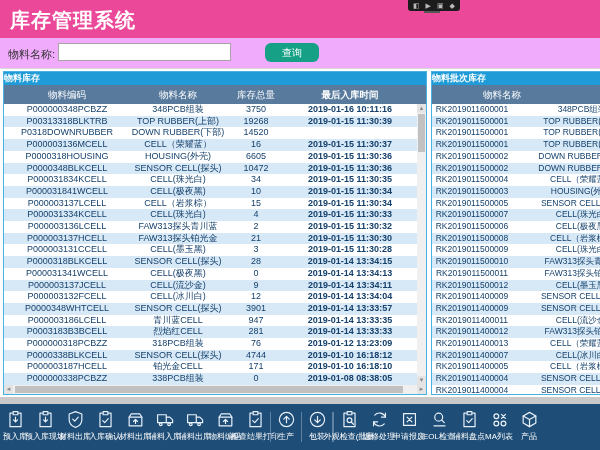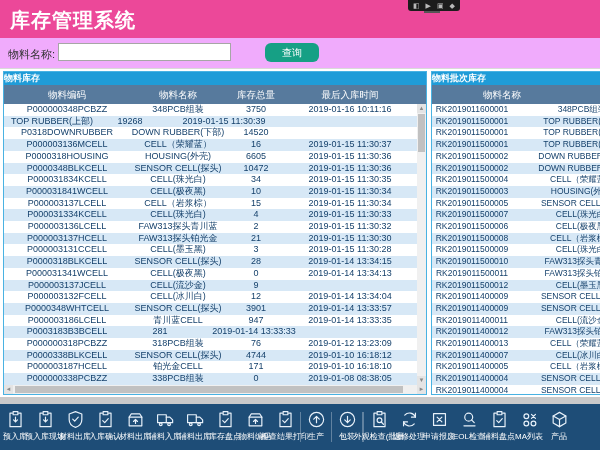--- a/index.html
+++ b/index.html
@@ -25,21 +25,21 @@
   .panel-left{left:3px;width:424px;height:324px;}
   .panel-right{left:431px;width:345px;height:324px;}
   .panel-title{height:13px;line-height:13px;background:#1f9cd8;color:#ffffff;font-size:9px;font-weight:bold;padding-left:0;}
   .col-header{display:flex;height:19px;line-height:19px;background:#577a9d;color:#ffffff;font-size:9.5px;}
   .col-header span{text-align:center;white-space:nowrap;overflow:hidden;}
   .rows{position:relative;height:281px;overflow:hidden;background:#fff;}
   .panel-right .rows{height:290px;}
   .trow{display:flex;height:11.71px;line-height:11.7px;font-size:9px;color:#14406b;background:#ffffff;}
   .trow:nth-child(even){background:#d7e8f6;}
   .trow span{text-align:center;white-space:nowrap;overflow:hidden;flex:none;}
-  .c0{width:126px;} .c1{width:96px;} .c2{width:60px;} .c3{width:128px;}
+  .c0{width:126px;} .c1{width:96px;} .c2{width:60px;} .c3{width:128px;font-weight:bold;}
   .panel-right .trow{font-size:8.5px;}
   .r0{width:80px;} .r1{width:140px;}
   .panel-right .trow span{overflow:visible;}
   
   .vscroll{position:absolute;right:0;top:0;width:9px;height:281px;background:#f0f0f0;}
   .vthumb{position:absolute;left:1px;top:10px;width:7px;height:38px;background:#c1c1c1;}
   .varrow{position:absolute;left:0;width:9px;height:9px;background:#e4e4e4;color:#8a8a8a;font-size:6px;line-height:9px;text-align:center;}
   .vup{top:0;} .vdn{bottom:0;}
   .hscroll{position:relative;height:9px;background:#f0f0f0;}
   .hthumb{position:absolute;left:11px;top:1px;width:388px;height:7px;background:#c1c1c1;}
@@ -82,20 +82,21 @@
       <span class="c3">最后入库时间</span>
     </div>
   <div class="rows" id="left-rows">
       <div class="trow">
         <span class="c0">P000000348PCBZZ</span>
         <span class="c1">348PCB组装</span>
         <span class="c2">3750</span>
         <span class="c3">2019-01-16 10:11:16</span>
       </div>
       <div class="trow">
+        <span class="c0">P00313318BLKTRB</span>
         <span class="c1">TOP RUBBER(上部)</span>
         <span class="c2">19268</span>
         <span class="c3">2019-01-15 11:30:39</span>
       </div>
       <div class="trow">
         <span class="c0">P0318DOWNRUBBER</span>
         <span class="c1">DOWN RUBBER(下部)</span>
         <span class="c2">14520</span>
       </div>
       <div class="trow">
@@ -167,20 +168,21 @@
       <div class="trow">
         <span class="c0">P000031341WCELL</span>
         <span class="c1">CELL(极夜黑)</span>
         <span class="c2">0</span>
         <span class="c3">2019-01-14 13:34:13</span>
       </div>
       <div class="trow">
         <span class="c0">P000003137JCELL</span>
         <span class="c1">CELL(流沙金)</span>
         <span class="c2">9</span>
+        <span class="c3">2019-01-14 13:34:11</span>
       </div>
       <div class="trow">
         <span class="c0">P000003132FCELL</span>
         <span class="c1">CELL(冰川白)</span>
         <span class="c2">12</span>
         <span class="c3">2019-01-14 13:34:04</span>
       </div>
       <div class="trow">
         <span class="c0">P0000348WHTCELL</span>
         <span class="c1">SENSOR CELL(探头)</span>
@@ -188,20 +190,21 @@
         <span class="c3">2019-01-14 13:33:57</span>
       </div>
       <div class="trow">
         <span class="c0">P000003186LCELL</span>
         <span class="c1">青川蓝CELL</span>
         <span class="c2">947</span>
         <span class="c3">2019-01-14 13:33:35</span>
       </div>
       <div class="trow">
         <span class="c0">P0003183B3BCELL</span>
+        <span class="c1">烈焰红CELL</span>
         <span class="c2">281</span>
         <span class="c3">2019-01-14 13:33:33</span>
       </div>
       <div class="trow">
         <span class="c0">P000000318PCBZZ</span>
         <span class="c1">318PCB组装</span>
         <span class="c2">76</span>
         <span class="c3">2019-01-12 13:23:09</span>
       </div>
       <div class="trow">
@@ -414,30 +417,20 @@
           <path d="M13 9h4.5L21 12.5V16h-8"></path>
           <circle cx="6" cy="18" r="1.7"></circle>
           <circle cx="16.5" cy="18" r="1.7"></circle>
         </svg>
       </span>
       <span class="tb-label">辅料出库</span>
     </div>
     <div class="tb-item">
       <span>
         <svg viewBox="0 0 24 24" width="19" height="19" fill="none" stroke="#e8f1fa" stroke-width="1.5" stroke-linecap="round" stroke-linejoin="round">
-          <path d="M8 4H5v17h14V4h-3"></path>
-          <path d="M9 2h6v4H9z"></path>
-          <path d="M8.5 13.5l2.5 2.5 4.5-5"></path>
-        </svg>
-      </span>
-      <span class="tb-label">库存盘点</span>
-    </div>
-    <div class="tb-item">
-      <span>
-        <svg viewBox="0 0 24 24" width="19" height="19" fill="none" stroke="#e8f1fa" stroke-width="1.5" stroke-linecap="round" stroke-linejoin="round">
           <path d="M4 9h16v11H4z"></path>
           <path d="M4 9l2.5-4h11L20 9"></path>
           <path d="M12 17v-5M9.5 14.5 12 12l2.5 2.5"></path>
         </svg>
       </span>
       <span class="tb-label">物料编码</span>
     </div>
     <div class="tb-item">
       <span>
         <svg viewBox="0 0 24 24" width="19" height="19" fill="none" stroke="#e8f1fa" stroke-width="1.5" stroke-linecap="round" stroke-linejoin="round">

